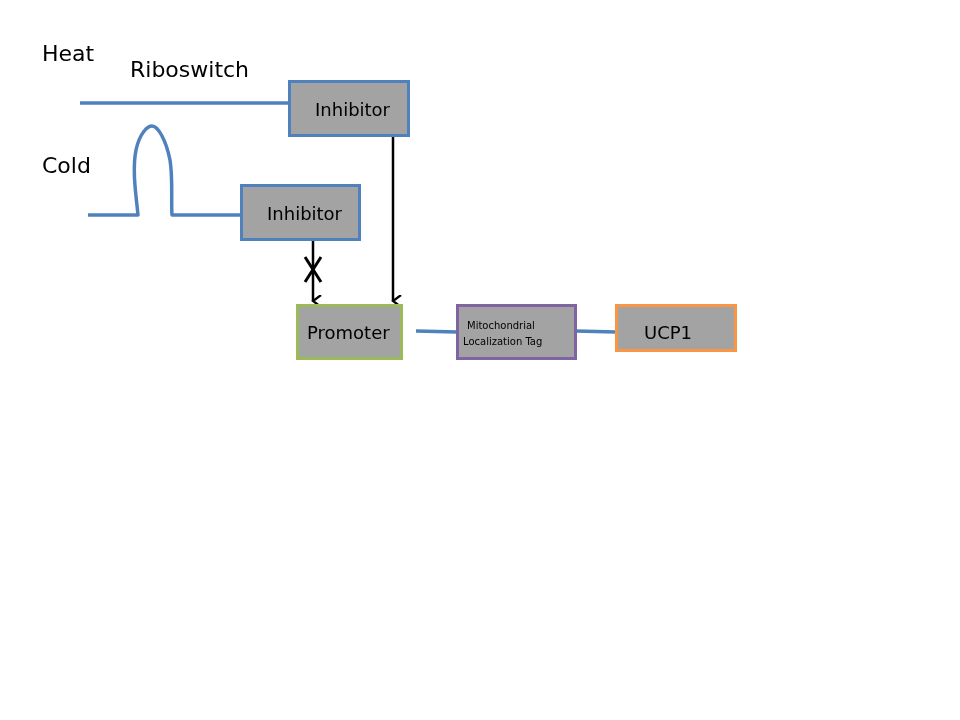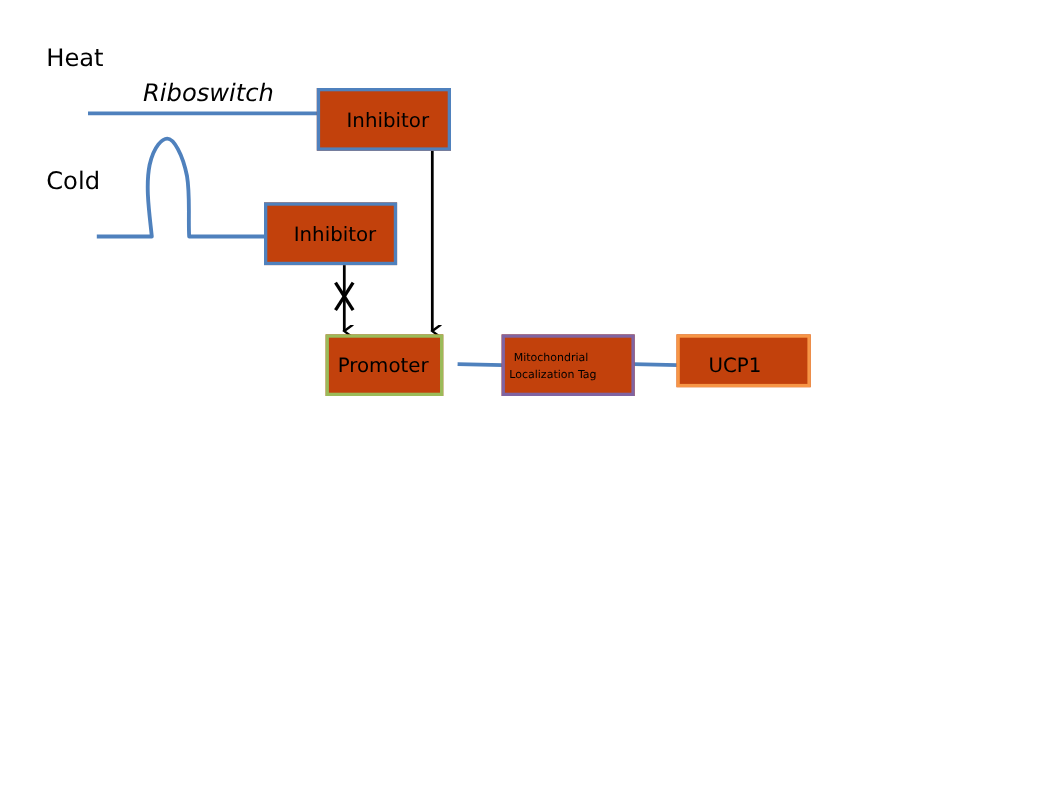--- a/index.html
+++ b/index.html
@@ -1,20 +1,20 @@
 <!DOCTYPE html>
 <html><head>
 <meta charset="utf-8">
 <style>
   html, body { margin: 0; padding: 0; background: #ffffff; }
   body { width: 960px; height: 720px; position: relative; overflow: hidden;
          font-family: "DejaVu Sans", "Liberation Sans", sans-serif; }
   .canvas { position: absolute; left: 0; top: 0; width: 960px; height: 720px; }
   .label { position: absolute; color: #000; font-size: 22px; line-height: 1; white-space: nowrap; }
-  .box { position: absolute; box-sizing: border-box; background: #c2410c; border: 3px solid #15803d; }
+  .box { position: absolute; box-sizing: border-box; background: #a3a3a3; border: 3px solid #15803d; }
   .box .txt { position: absolute; color: #000; white-space: nowrap; line-height: 1; }
   svg { position: absolute; left: 0; top: 0; }
 </style>
 </head>
 <body>
 
 <div class="canvas">
 
   <svg width="960" height="720">
     <defs>
@@ -34,21 +34,21 @@
       <line x1="305" y1="257" x2="321" y2="282" stroke="#000" stroke-width="3"></line>
       <line x1="321" y1="257" x2="305" y2="282" stroke="#000" stroke-width="3"></line>
     </g>
 
     <line x1="416" y1="331" x2="457" y2="332" stroke="#4f81bd" stroke-width="3.5"></line>
 
     <line x1="576" y1="331" x2="616" y2="332" stroke="#4f81bd" stroke-width="3.5"></line>
   </svg>
 
   <div class="label" style="left:42px; top:43px;">Heat</div>
-  <div class="label" style="left:130px; top:75px;font-style:italic;">Riboswitch</div>
+  <div class="label" style="left:130px; top:59px;">Riboswitch</div>
   <div class="label" style="left:42px; top:155px;">Cold</div>
 
   <div class="box" style="left:288px; top:80px; width:122px; height:57px; border-color:#4f81bd;">
     <span class="txt" style="left:24px; top:18px; font-size:18px;">Inhibitor</span>
   </div>
 
   <div class="box" style="left:240px; top:184px; width:121px; height:57px; border-color:#4f81bd;">
     <span class="txt" style="left:24px; top:18px; font-size:18px;">Inhibitor</span>
   </div>
 

